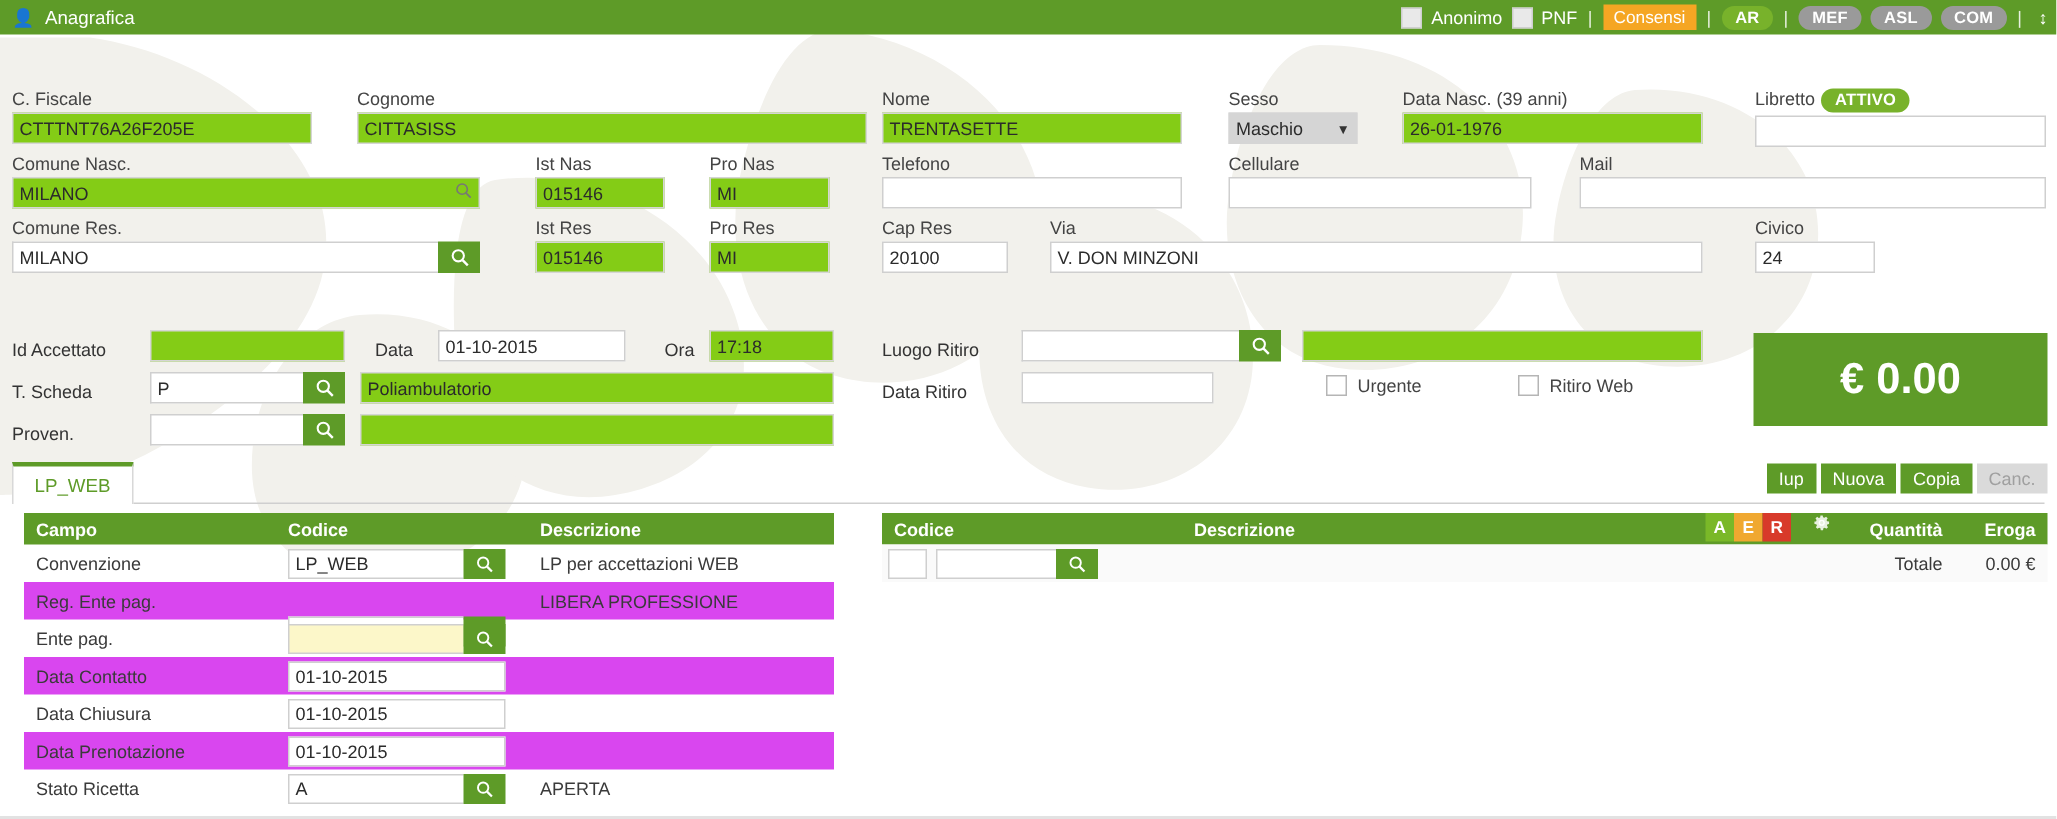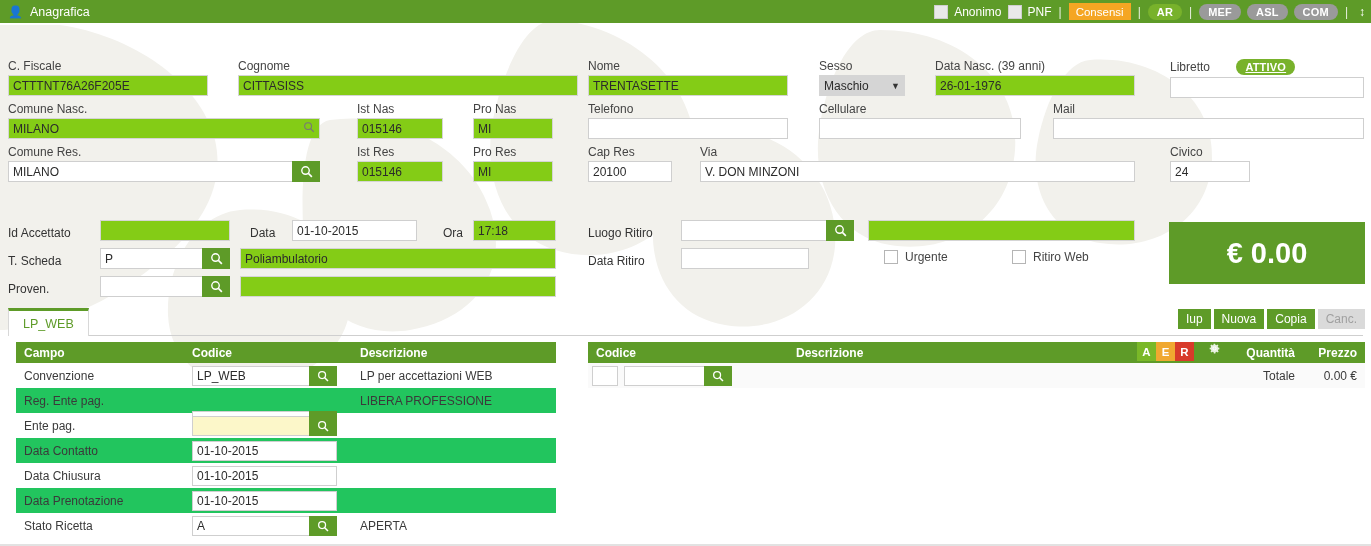--- a/index.html
+++ b/index.html
@@ -124,21 +124,21 @@
   }
   .abtn.disabled { background: #dadada; color: #a0a0a0; cursor: default; }
 
   
   .tbl { position:absolute; z-index:1; }
   .thead {
     background: #5E9B28; color:#fff; height: 21px;
     display:flex; align-items:flex-start; font-size: 12px; font-weight: bold;
   }
   .trow { height: 25px; display:flex; align-items:center; font-size: 12px; color:#3a3a3a; }
-  .trow.alt { background: #22c55e; }
+  .trow.alt { background: #d946ef; }
   .trow.plainrow { background: #fafafa; }
   .cell { padding: 0 8px; display:flex; align-items:center; height:100%; }
 
   .lt-campo { width: 168px; }
   .lt-codice { width: 168px; }
   .lt-desc   { flex: 1; }
 
   .rt-codice { width: 200px; }
   .rt-desc   { flex: 1; }
   .rt-aer    { width: 62px; display:flex; align-items:center; gap:0; }
@@ -222,21 +222,21 @@
         <span class="caret">▼</span>
       </div>
     </div>
     <div class="arow" style="left:935px; top:36px; width:200px;">
       <span class="lbl">Data Nasc. (39 anni)</span>
       <div class="fld ro">26-01-1976</div>
     </div>
     <div class="arow" style="left:1170px; top:36px; width:194px;">
       <span class="lbl">
         <span>Libretto</span>
-        <span class="pill pill-green" style="margin-left:23px;text-decoration:underline;">ATTIVO</span>
+        <span class="pill pill-green" style="margin-left:1px;">ATTIVO</span>
       </span>
       <div class="fld"></div>
     </div>
 
     <div class="arow" style="left:8px; top:79px; width:312px;">
       <span class="lbl">Comune Nasc.</span>
       <div class="fld ro" style="justify-content:space-between;">
         <span>MILANO</span>
         <span>
           <svg width="12" height="12" viewBox="0 0 16 16">
@@ -479,21 +479,21 @@
         <span class="aer aer-e">E</span>
         <span class="aer aer-r">R</span>
       </div>
       <div class="rt-gear">
         <svg width="13" height="13" viewBox="0 0 24 24" fill="#fff">
           <path d="M12 8.2a3.8 3.8 0 100 7.6 3.8 3.8 0 000-7.6zm0 5.9a2.1 2.1 0 110-4.2 2.1 2.1 0 010 4.2z"></path>
           <path d="M21 13.4v-2.8l-2.4-.4a6.9 6.9 0 00-.7-1.7l1.4-2-2-2-2 1.4a6.9 6.9 0 00-1.7-.7L13.2 3h-2.8l-.4 2.4c-.6.15-1.2.4-1.7.7l-2-1.4-2 2 1.4 2c-.3.55-.55 1.1-.7 1.7L3 10.6v2.8l2.4.4c.15.6.4 1.2.7 1.7l-1.4 2 2 2 2-1.4c.55.3 1.1.55 1.7.7l.4 2.4h2.8l.4-2.4c.6-.15 1.2-.4 1.7-.7l2 1.4 2-2-1.4-2c.3-.55.55-1.1.7-1.7l2.4-.4z" opacity=".85"></path>
         </svg>
       </div>
       <div class="cell rt-qta">Quantità</div>
-      <div class="cell rt-prz">Prezzo</div>
+      <div class="cell rt-prz">Eroga</div>
     </div>
 
     <div class="trow plainrow">
       <div class="rt-codice" style="display:flex; align-items:center; gap:6px; padding-left:4px;">
         <div class="mini-fld" style="width:26px;"></div>
         <div class="srch-wrap" style="width:108px;">
           <div class="fld plain" style="height:20px;"></div>
           <div class="srch-btn" style="height:20px;">
             <svg width="12" height="12" viewBox="0 0 16 16">
                 <circle cx="6.8" cy="6.8" r="4.6" fill="none" stroke="#fff" stroke-width="1.7"></circle>

